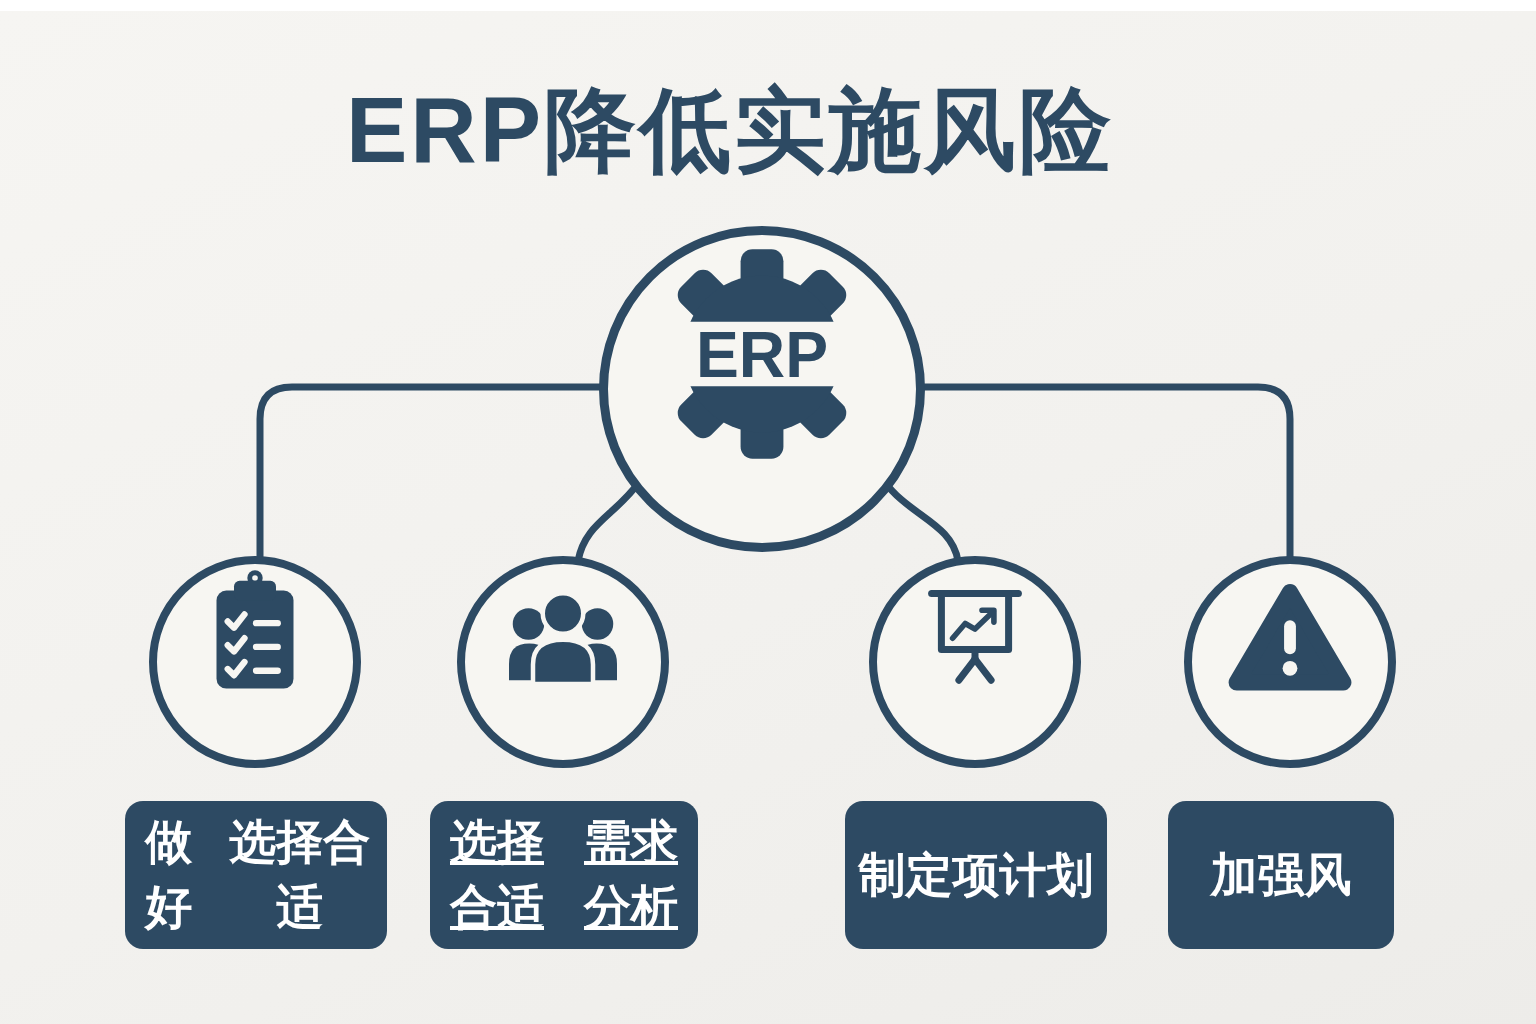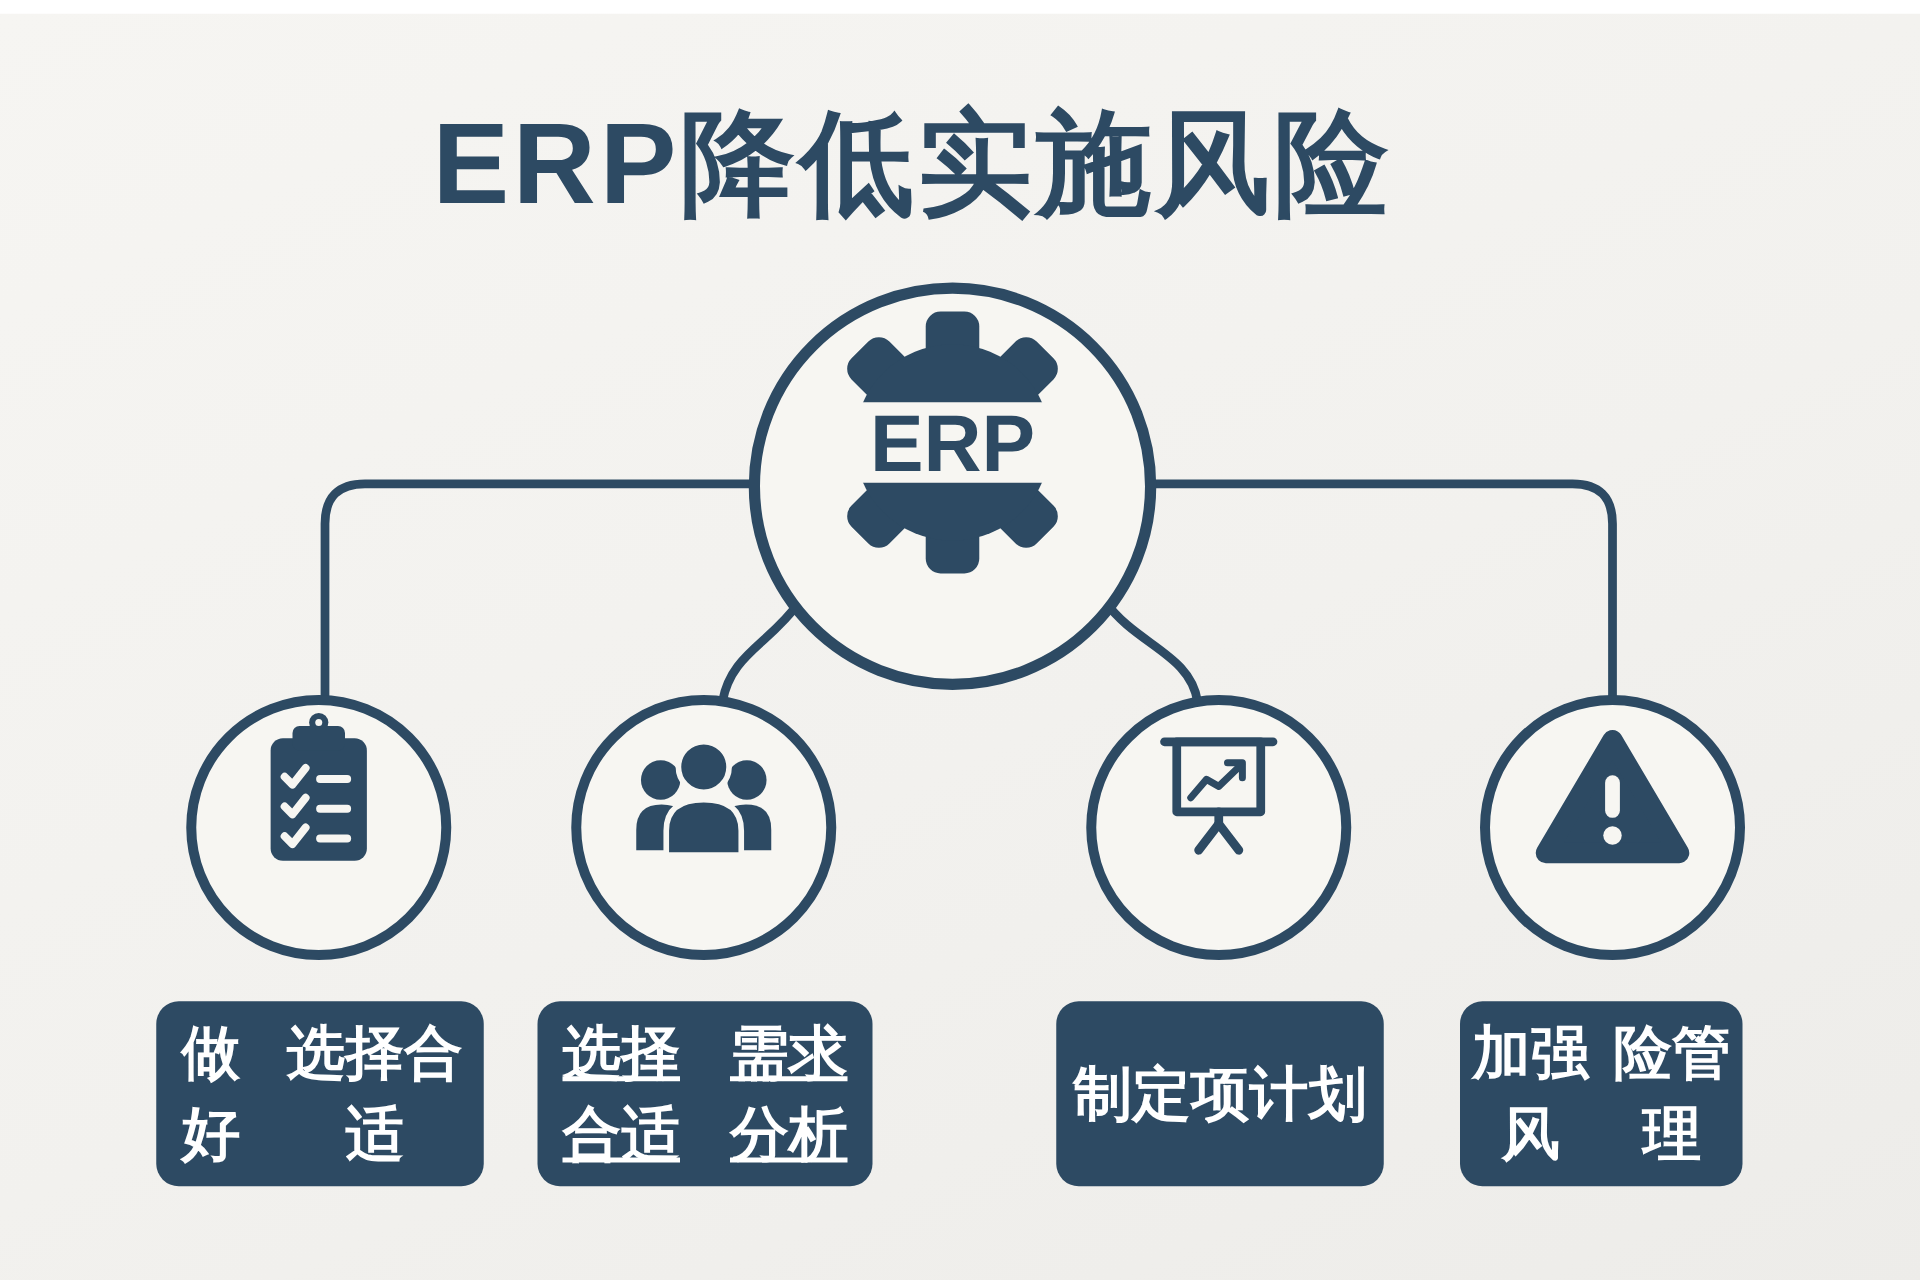--- a/index.html
+++ b/index.html
@@ -140,16 +140,15 @@
   <div class="label-box label-2">
     <span>选择合适</span>
     <span>需求分析</span>
   </div>
   <div class="label-box label-3">
     <span>制定项</span>
     <span>计划</span>
   </div>
   <div class="label-box label-4">
     <span>加强风</span>
-    <span>险管理</span>
   </div>
 
 </div>
 
 </body></html>

